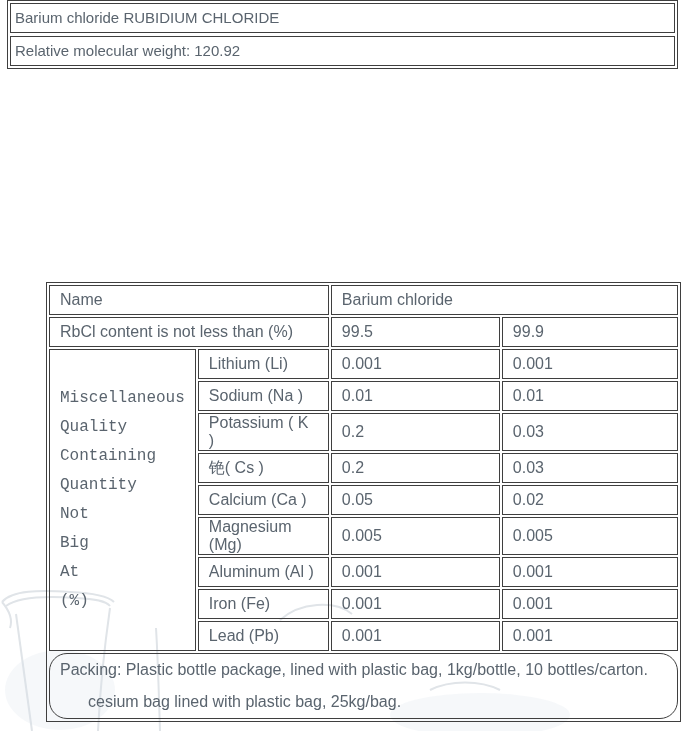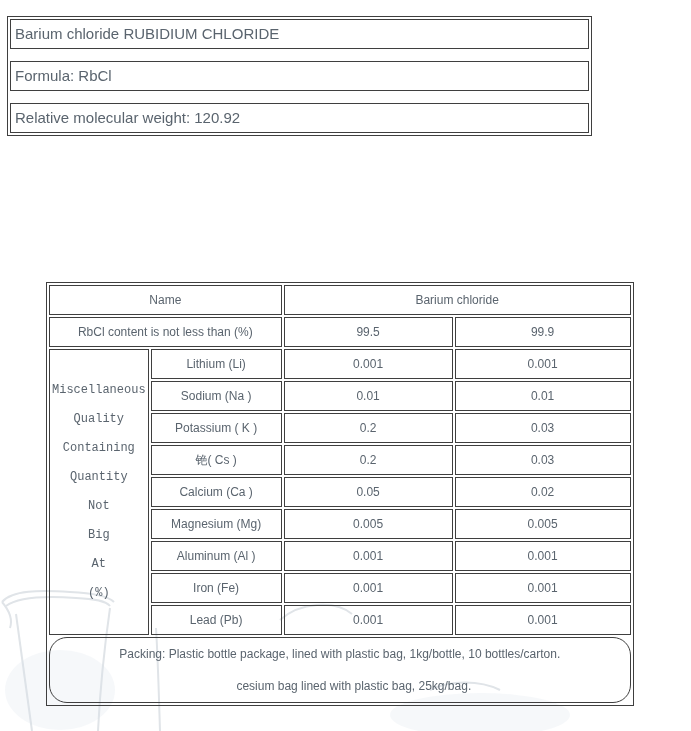--- a/index.html
+++ b/index.html
@@ -12,49 +12,49 @@
     overflow: hidden;
   }
   .watermark {
     position: absolute; left: 0; top: 540px; width: 691px; height: 191px;
     z-index: 0; pointer-events: none;
   }
   .content { position: relative; z-index: 1; }
 
   
   .info-box {
-    position: absolute; left: 7px; top: 16px; width: 585px;
+    position: absolute; left: 7px; top: 0; width: 671px;
     box-sizing: border-box;
     border: 1px solid #3f3f3f;
     padding: 2px;
-    display: flex; flex-direction: column; gap: 12px;
+    display: flex; flex-direction: column; gap: 3px;
     background: transparent;
   }
   .info-row {
     border: 1px solid #3f3f3f;
     padding: 0 4px;
     font-size: 15px;
     line-height: 28px;
   }
 
   
   table.spec-table {
     position: absolute; left: 46px; top: 282px;
     border-collapse: separate;
     border-spacing: 2px;
     border: 1px solid #3f3f3f;
     background: transparent;
   }
   table.spec-table td {
     border: 1px solid #3f3f3f;
-    font-size: 12px;
-    text-align: center;
+    font-size: 16px;
+    text-align: left;
     vertical-align: middle;
     height: 28px;
-    padding: 0 2px;
+    padding: 0 10px;
     background: transparent;
   }
   td.hdr { height: 25px; }
   td.misc-label {
     line-height: 29px;
     padding: 0 1px;
     font-family: Liberation Mono, monospace;
   }
   td.packing-cell {
     text-align: left;
@@ -87,21 +87,20 @@
   <g fill="rgba(214,222,232,0.22)" stroke="none">
     <ellipse cx="60" cy="150" rx="55" ry="40"></ellipse>
     <ellipse cx="480" cy="175" rx="90" ry="22"></ellipse>
   </g>
 </svg>
 
 <div class="content">
 
   <div class="info-box">
     <div class="info-row">Barium chloride RUBIDIUM CHLORIDE</div>
-    <div class="info-row">Formula: RbCl</div>
     <div class="info-row">Relative molecular weight: 120.92</div>
   </div>
 
   <table class="spec-table">
     <colgroup>
       <col style="width:98px">
         <col style="width:131px">
         <col style="width:169px">
         <col style="width:176px">
     </colgroup>

